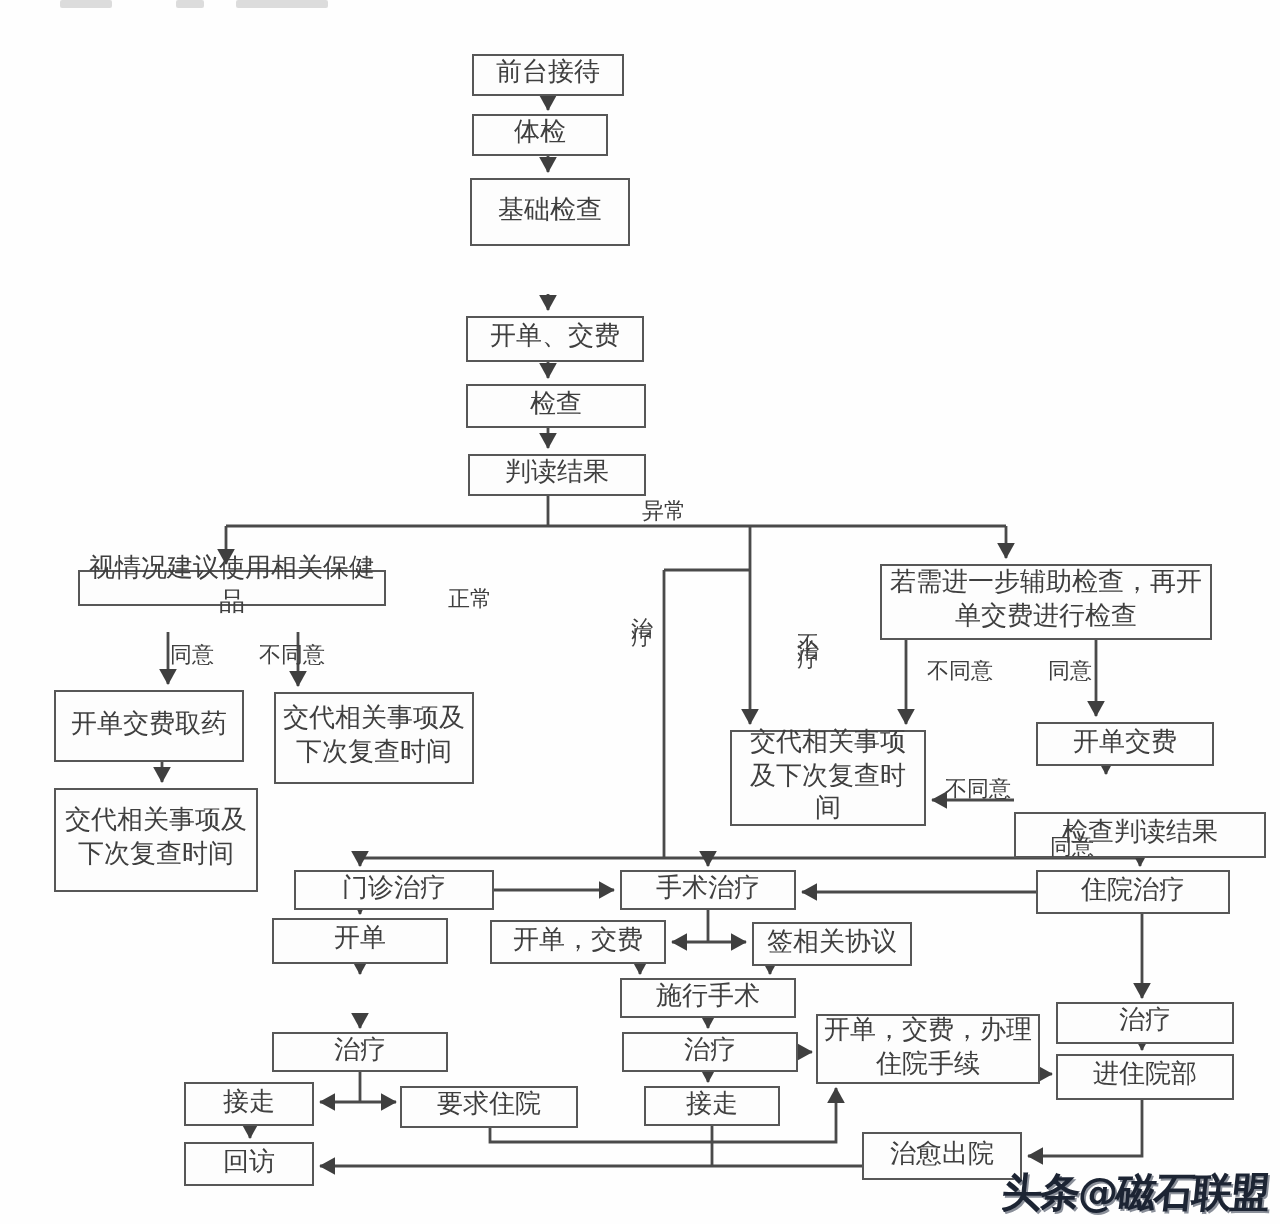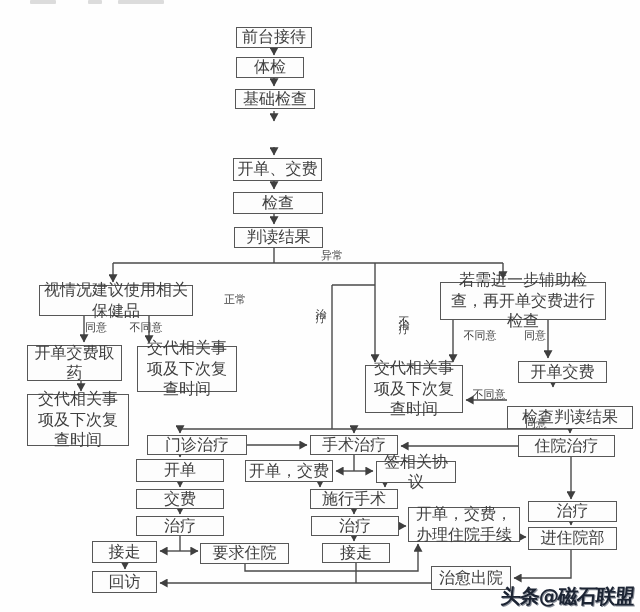--- a/index.html
+++ b/index.html
@@ -3,21 +3,21 @@
 <meta charset="utf-8">
 <style>
   html,body{margin:0;padding:0;}
   body{font-family:"DejaVu Sans","Liberation Sans",sans-serif;background:#fff;}
   .stage{position:relative;width:640px;height:612px;background:#fefefe;overflow:hidden;}
   .layer{position:absolute;left:0;top:0;width:640px;height:612px;}
   .node{
     position:absolute;box-sizing:border-box;
     border:1.5px solid #575757;background:#fdfdfd;
     display:flex;align-items:center;justify-content:center;text-align:center;
-    font-size:16px;line-height:1.28;color:#3f3f3f;padding:1px 3px;
+    font-size:13px;line-height:1.28;color:#3f3f3f;padding:1px 3px;
   }
   .elabel{
     position:absolute;font-size:11px;color:#3f3f3f;white-space:nowrap;
     display:flex;align-items:center;justify-content:center;background:transparent;
   }
   .vlabel{
     writing-mode:vertical-rl;text-orientation:upright;white-space:normal;
     letter-spacing:3px;line-height:1;
   }
   .remnant{position:absolute;top:0;height:4px;background:#c9c9c9;opacity:.65;border-radius:1px;}
@@ -104,39 +104,38 @@
       <path d="M571,522 V525" marker-end="url(#ah)"></path>
       <path d="M571,550 V578 H514" marker-end="url(#ah)"></path>
 
       <path d="M431,583 H160" marker-end="url(#ah)"></path>
       <path d="M356,563 V583"></path>
     </g>
   </svg>
 
   <div class="node" style="left:236px;top:27px;width:76px;height:21px;">前台接待</div>
   <div class="node" style="left:236px;top:57px;width:68px;height:21px;">体检</div>
-  <div class="node" style="left:235px;top:89px;width:80px;height:20px;">基础检查</div>
+  <div class="node" style="left:235px;top:89px;width:80px;height:34px;">基础检查</div>
   <div class="node" style="left:233px;top:158px;width:89px;height:23px;">开单、交费</div>
   <div class="node" style="left:233px;top:192px;width:90px;height:22px;">检查</div>
   <div class="node" style="left:234px;top:227px;width:89px;height:21px;">判读结果</div>
 
-  <div class="node" style="left:39px;top:285px;width:154px;height:31px;">视情况建议使用相关保健品</div>
+  <div class="node" style="left:39px;top:285px;width:154px;height:18px;">视情况建议使用相关保健品</div>
   <div class="node" style="left:27px;top:345px;width:95px;height:36px;">开单交费取药</div>
   <div class="node" style="left:137px;top:346px;width:100px;height:46px;">交代相关事项及下次复查时间</div>
   <div class="node" style="left:27px;top:394px;width:102px;height:52px;">交代相关事项及下次复查时间</div>
   <div class="node" style="left:365px;top:365px;width:98px;height:48px;">交代相关事项及下次复查时间</div>
 
   <div class="node" style="left:440px;top:282px;width:166px;height:38px;">若需进一步辅助检查，再开单交费进行检查</div>
   <div class="node" style="left:518px;top:361px;width:89px;height:22px;">开单交费</div>
   <div class="node" style="left:507px;top:406px;width:126px;height:23px;">检查判读结果</div>
   <div class="node" style="left:518px;top:435px;width:97px;height:22px;">住院治疗</div>
 
   <div class="node" style="left:147px;top:435px;width:100px;height:20px;">门诊治疗</div>
   <div class="node" style="left:136px;top:459px;width:88px;height:23px;">开单</div>
-  <div class="node" style="left:136px;top:489px;width:88px;height:20px;">交费</div>
   <div class="node" style="left:136px;top:516px;width:88px;height:20px;">治疗</div>
   <div class="node" style="left:92px;top:541px;width:65px;height:22px;">接走</div>
   <div class="node" style="left:92px;top:571px;width:65px;height:22px;">回访</div>
   <div class="node" style="left:200px;top:543px;width:89px;height:21px;">要求住院</div>
 
   <div class="node" style="left:245px;top:460px;width:88px;height:22px;">开单，交费</div>
   <div class="node" style="left:310px;top:435px;width:88px;height:20px;">手术治疗</div>
   <div class="node" style="left:376px;top:461px;width:80px;height:22px;">签相关协议</div>
   <div class="node" style="left:310px;top:489px;width:88px;height:20px;">施行手术</div>
   <div class="node" style="left:311px;top:516px;width:88px;height:20px;">治疗</div>

